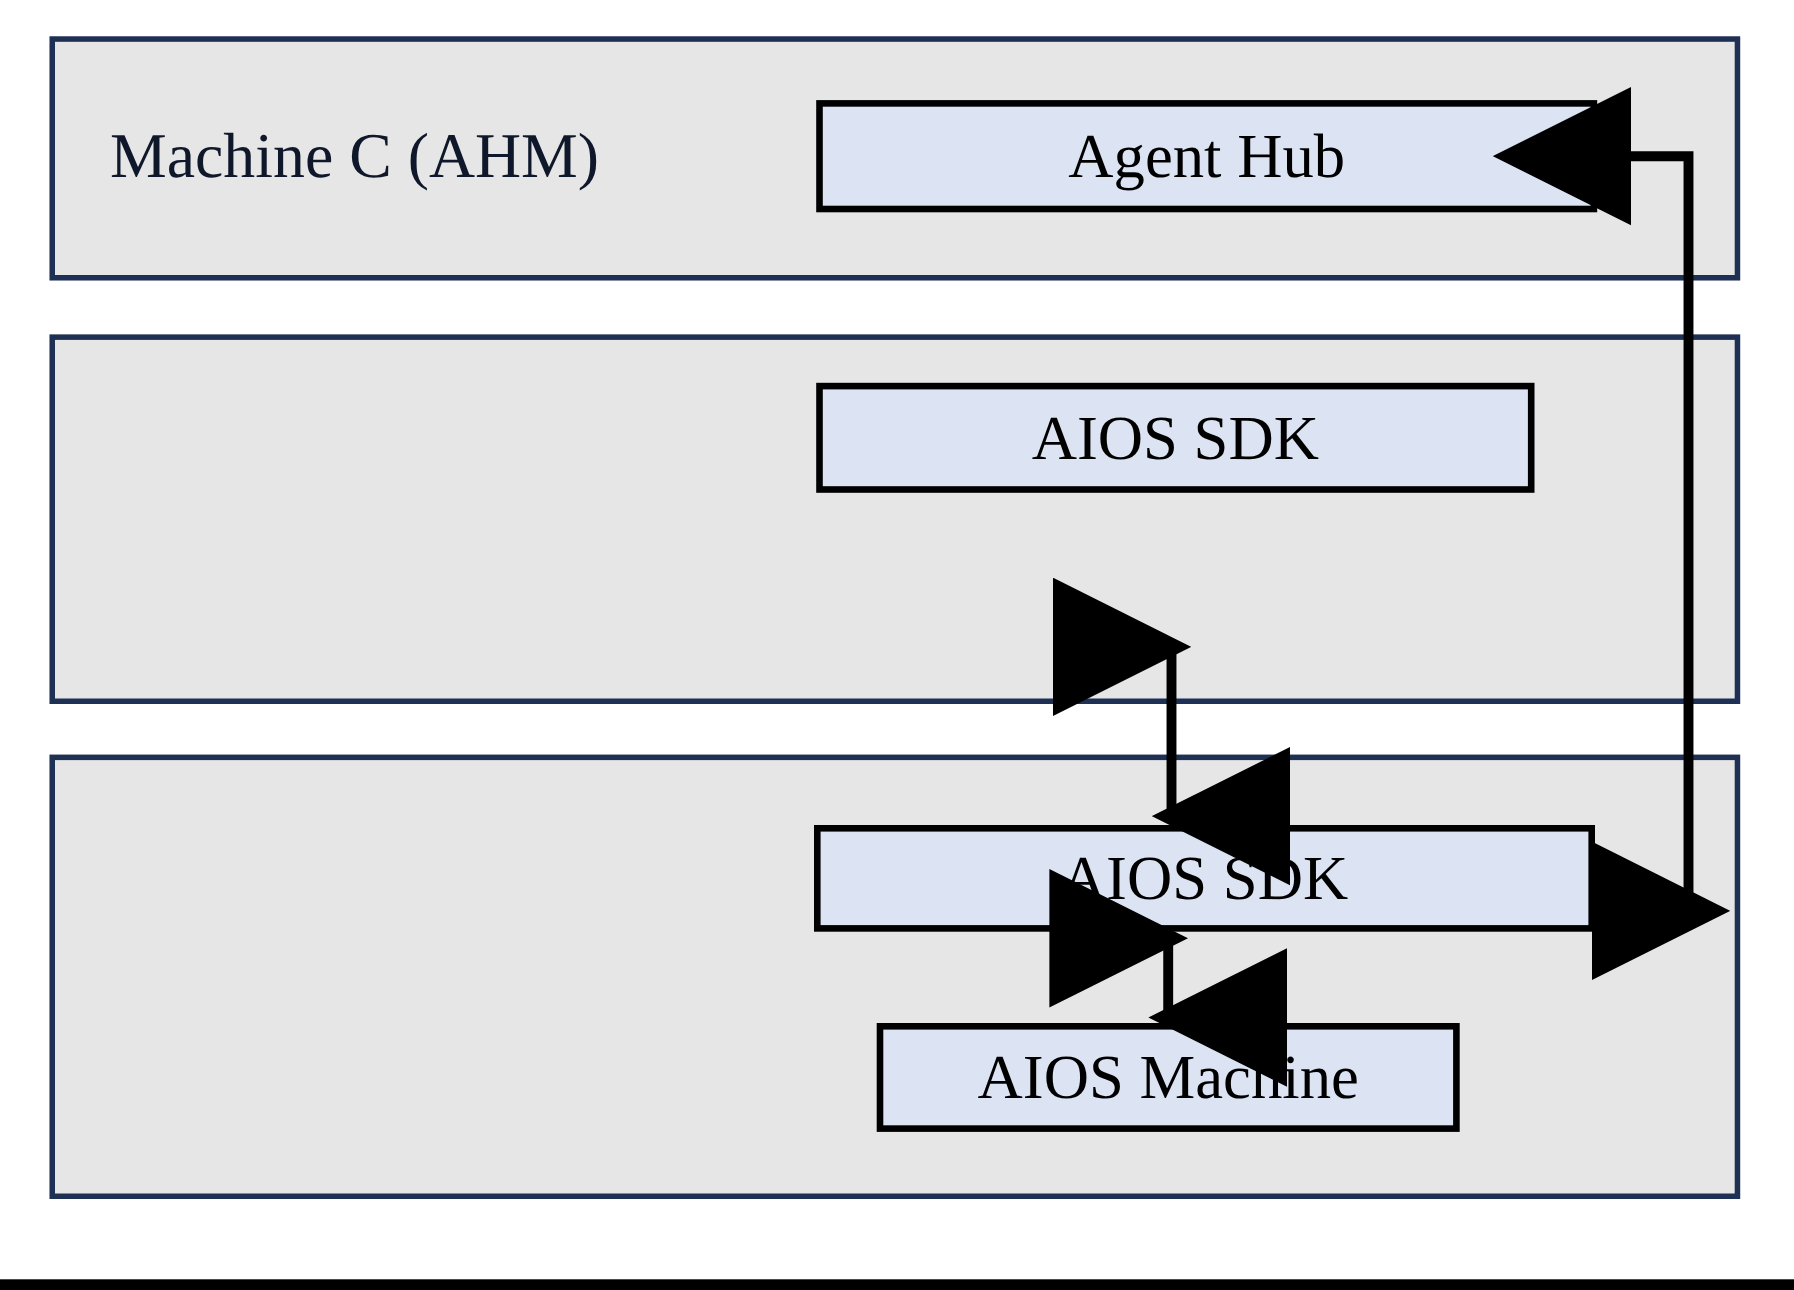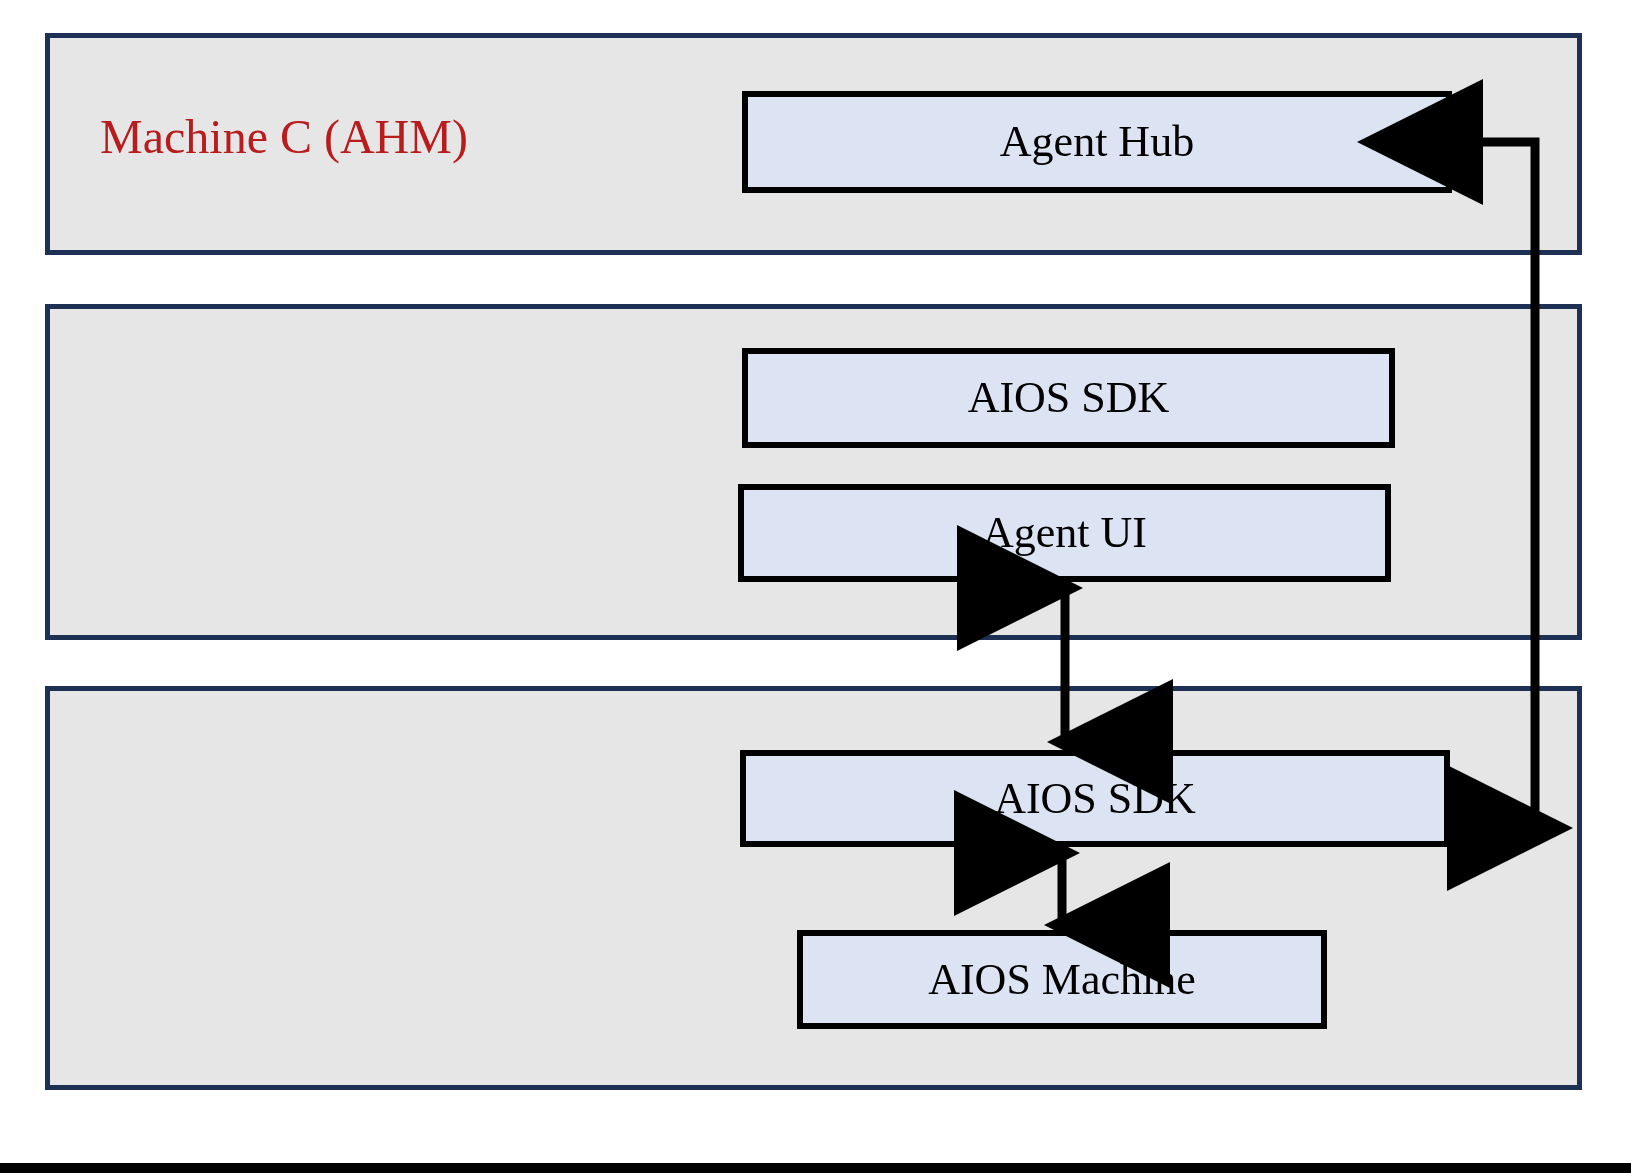--- a/index.html
+++ b/index.html
@@ -18,40 +18,40 @@
   }
   
   .panel {
     position: absolute;
     background: #e6e6e6;
     border: 5px solid #1f3055;
     box-sizing: border-box;
   }
   .panel-label {
     position: absolute;
-    color: #b91c1c;
-    font-size: 48px;
+    color: #0f172a;
+    font-size: 58px;
     line-height: 1.12;
     white-space: pre-line;
     letter-spacing: 0px;
   }
   .panel-label.centered { text-align: center; }
   .panel-label.left { text-align: left; }
 
   
   .component {
     position: absolute;
     background: #dce3f3;
     border: 6px solid #000000;
     box-sizing: border-box;
     display: flex;
     align-items: center;
     justify-content: center;
     color: #000000;
-    font-size: 44px;
+    font-size: 57px;
     line-height: 1;
   }
 
   
   #connectors {
     position: absolute;
     left: 0;
     top: 0;
     width: 1631px;
     height: 1173px;
@@ -68,21 +68,20 @@
 <body>
 
 <div id="canvas">
 
   <div class="panel" style="left:45px; top:33px; width:1537px; height:222px;"></div>
   <div class="panel-label left" style="left:100px; top:110px; width:640px;">Machine C (AHM)</div>
   <div class="component" style="left:742px; top:91px; width:710px; height:102px;">Agent Hub</div>
 
   <div class="panel" style="left:45px; top:304px; width:1537px; height:336px;"></div>
   <div class="component" style="left:742px; top:348px; width:653px; height:100px;">AIOS SDK</div>
-  <div class="component" style="left:738px; top:484px; width:653px; height:98px;">Agent UI</div>
 
   <div class="panel" style="left:45px; top:686px; width:1537px; height:404px;"></div>
   <div class="component" style="left:740px; top:750px; width:710px; height:97px;">AIOS SDK</div>
   <div class="component" style="left:797px; top:930px; width:530px; height:99px;">AIOS Machine</div>
 
   <svg id="connectors" viewBox="0 0 1631 1173" xmlns="http://www.w3.org/2000/svg">
     <defs>
       <marker id="arrow-up" markerWidth="14" markerHeight="14" refX="7" refY="2" orient="auto" markerUnits="strokeWidth">
         <path d="M7,0 L14,14 L0,14 Z" fill="#000000"></path>
       </marker>

